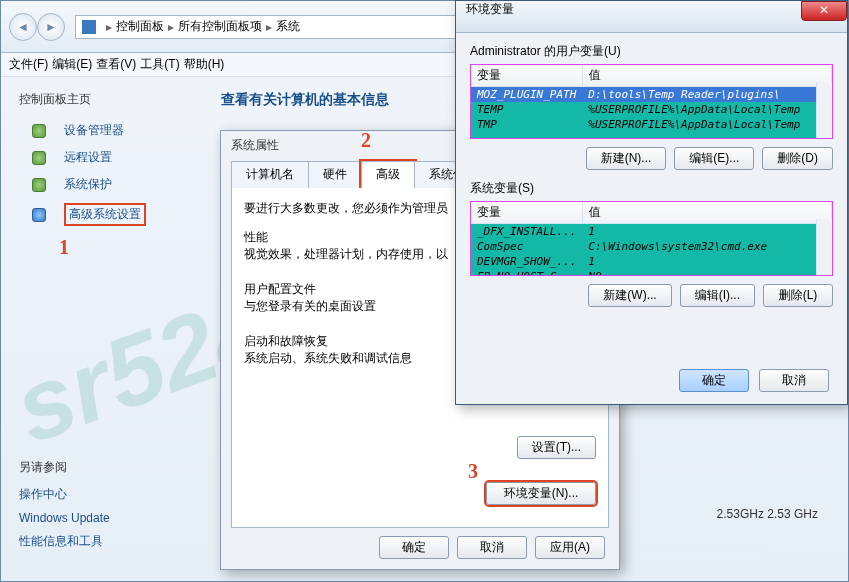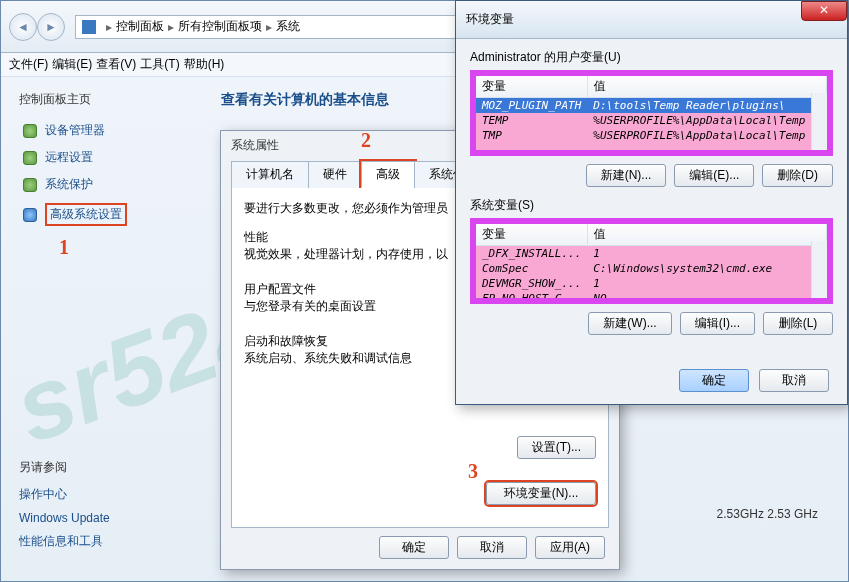--- a/index.html
+++ b/index.html
@@ -15,21 +15,21 @@
 .orb { width: 28px; height: 28px; border-radius: 50%; background: radial-gradient(#fff,#d6e2ef); border: 1px solid #a4b6c8; display: flex; align-items: center; justify-content: center; color: #6b8aab; }
 .addr { flex: 1; height: 24px; background: #fff; border: 1px solid #a4b6c8; display: flex; align-items: center; padding: 0 6px; }
 .addr .icon { width: 14px; height: 14px; background: #3a78c0; margin-right: 6px; }
 .addr .sep { margin: 0 4px; color: #666; }
 .menubar { height: 24px; display: flex; align-items: center; padding: 0 8px; gap: 4px; background: #f4f8fc; border-bottom: 1px solid #d6e2ef; }
 .menubar span { cursor: default; }
 
 .content { display: flex; height: calc(100% - 76px); }
 .sidebar { width: 200px; padding: 14px 18px; }
 .sidebar .head { color: #333; margin-bottom: 14px; }
-.sidebar .item { display: flex; align-items: center; gap: 8px; margin: 10px 4px; color: #1a4f8a; cursor: pointer; }
+.sidebar .item { display: flex; align-items: center; gap: 18px; margin: 10px 13px; color: #1a4f8a; cursor: pointer; }
 .sidebar .item .sicon { width: 14px; height: 14px; border-radius: 3px; background: radial-gradient(#9fcf7f,#5a9a40); border: 1px solid #478030; }
 .sidebar .item.sys .sicon { background: radial-gradient(#8fc8ff,#3a78c0); border-color: #2a60a0; }
 .sidebar .redbox { border: 2px solid #d42; padding: 1px 3px; }
 .sidebar .ann { color: #d42; font-size: 20px; font-weight: bold; margin-left: 40px; margin-top: 6px; font-family: serif; }
 .sidebar .also { margin-top: 200px; color: #333; margin-bottom: 10px; }
 .sidebar .link { color: #1a4f8a; margin: 8px 0; cursor: pointer; }
 
 .main { flex: 1; padding: 14px 20px; position: relative; }
 .main h2 { color: #1a4f8a; font-size: 14px; margin-bottom: 10px; }
 .cpu-info { position: absolute; right: 30px; top: 430px; color: #333; }
@@ -45,25 +45,25 @@
 .tabbody .para { margin-bottom: 12px; }
 .tabbody .section { margin-bottom: 18px; }
 .tabbody .btn-right { position: absolute; right: 12px; }
 .winbtn { padding: 2px 14px; background: linear-gradient(#fdfdfd,#e5e9ee); border: 1px solid #8a9bb0; border-radius: 3px; cursor: pointer; min-width: 70px; text-align: center; }
 .winbtn.red { outline: 2px solid #d42; }
 .dlgfooter { position: absolute; bottom: 10px; right: 14px; display: flex; gap: 8px; }
 .ann2 { position: absolute; color: #d42; font-size: 20px; font-family: serif; font-weight: bold; }
 
 
 .envdlg { position: absolute; left: 455px; top: 0; width: 393px; height: 405px; background: #eef2f7; border: 1px solid #3a5a80; box-shadow: 4px 4px 12px rgba(0,0,0,0.3); z-index: 20; }
-.envdlg .tb { height: 38px; background: linear-gradient(#f4f8fc,#d7e4f0); border-bottom: 1px solid #a4b6c8; display: flex; align-items: center; padding: 0 10px; position: relative; }
+.envdlg .tb { height: 32px; background: linear-gradient(#f4f8fc,#d7e4f0); border-bottom: 1px solid #a4b6c8; display: flex; padding: 0 10px; position: relative; }
 .envdlg .tb .close { position: absolute; right: 0; top: 0; width: 46px; height: 20px; background: linear-gradient(#e88,#c22); border: 1px solid #802020; border-radius: 0 0 4px 4px; color: #fff; text-align: center; line-height: 16px; cursor: pointer; }
 .group { margin: 10px 14px; }
 .group .glabel { margin-bottom: 4px; }
-.list { border: 6px solid #d946ef; background: #f9a8d4; height: 86px; overflow: hidden; position: relative; }
+.list { border: 1px solid #d946ef; background: #14b8a6; height: 75px; overflow: hidden; position: relative; }
 .list table { width: 100%; border-collapse: collapse; }
 .list th { text-align: left; padding: 2px 6px; background: linear-gradient(#fdfdfd,#eef2f7); border-bottom: 1px solid #d6e2ef; border-right: 1px solid #d6e2ef; font-weight: normal; }
 .list td { padding: 1px 6px; font-family: Consolas, monospace; font-size: 11px; font-style: italic; }
 .list tr.sel td { background: #3a78d8; color: #fff; }
 .list .sb { position: absolute; right: 0; top: 17px; bottom: 0; width: 16px; background: #eef2f7; border-left: 1px solid #d6e2ef; }
 .btnrow { display: flex; justify-content: flex-end; gap: 8px; margin-top: 8px; }
 .envfooter { position: absolute; bottom: 12px; right: 18px; display: flex; gap: 10px; }
 .winbtn.primary { background: linear-gradient(#cfe5ff,#a8d0ff); border-color: #5a90d0; }
 </style>
 </head>

